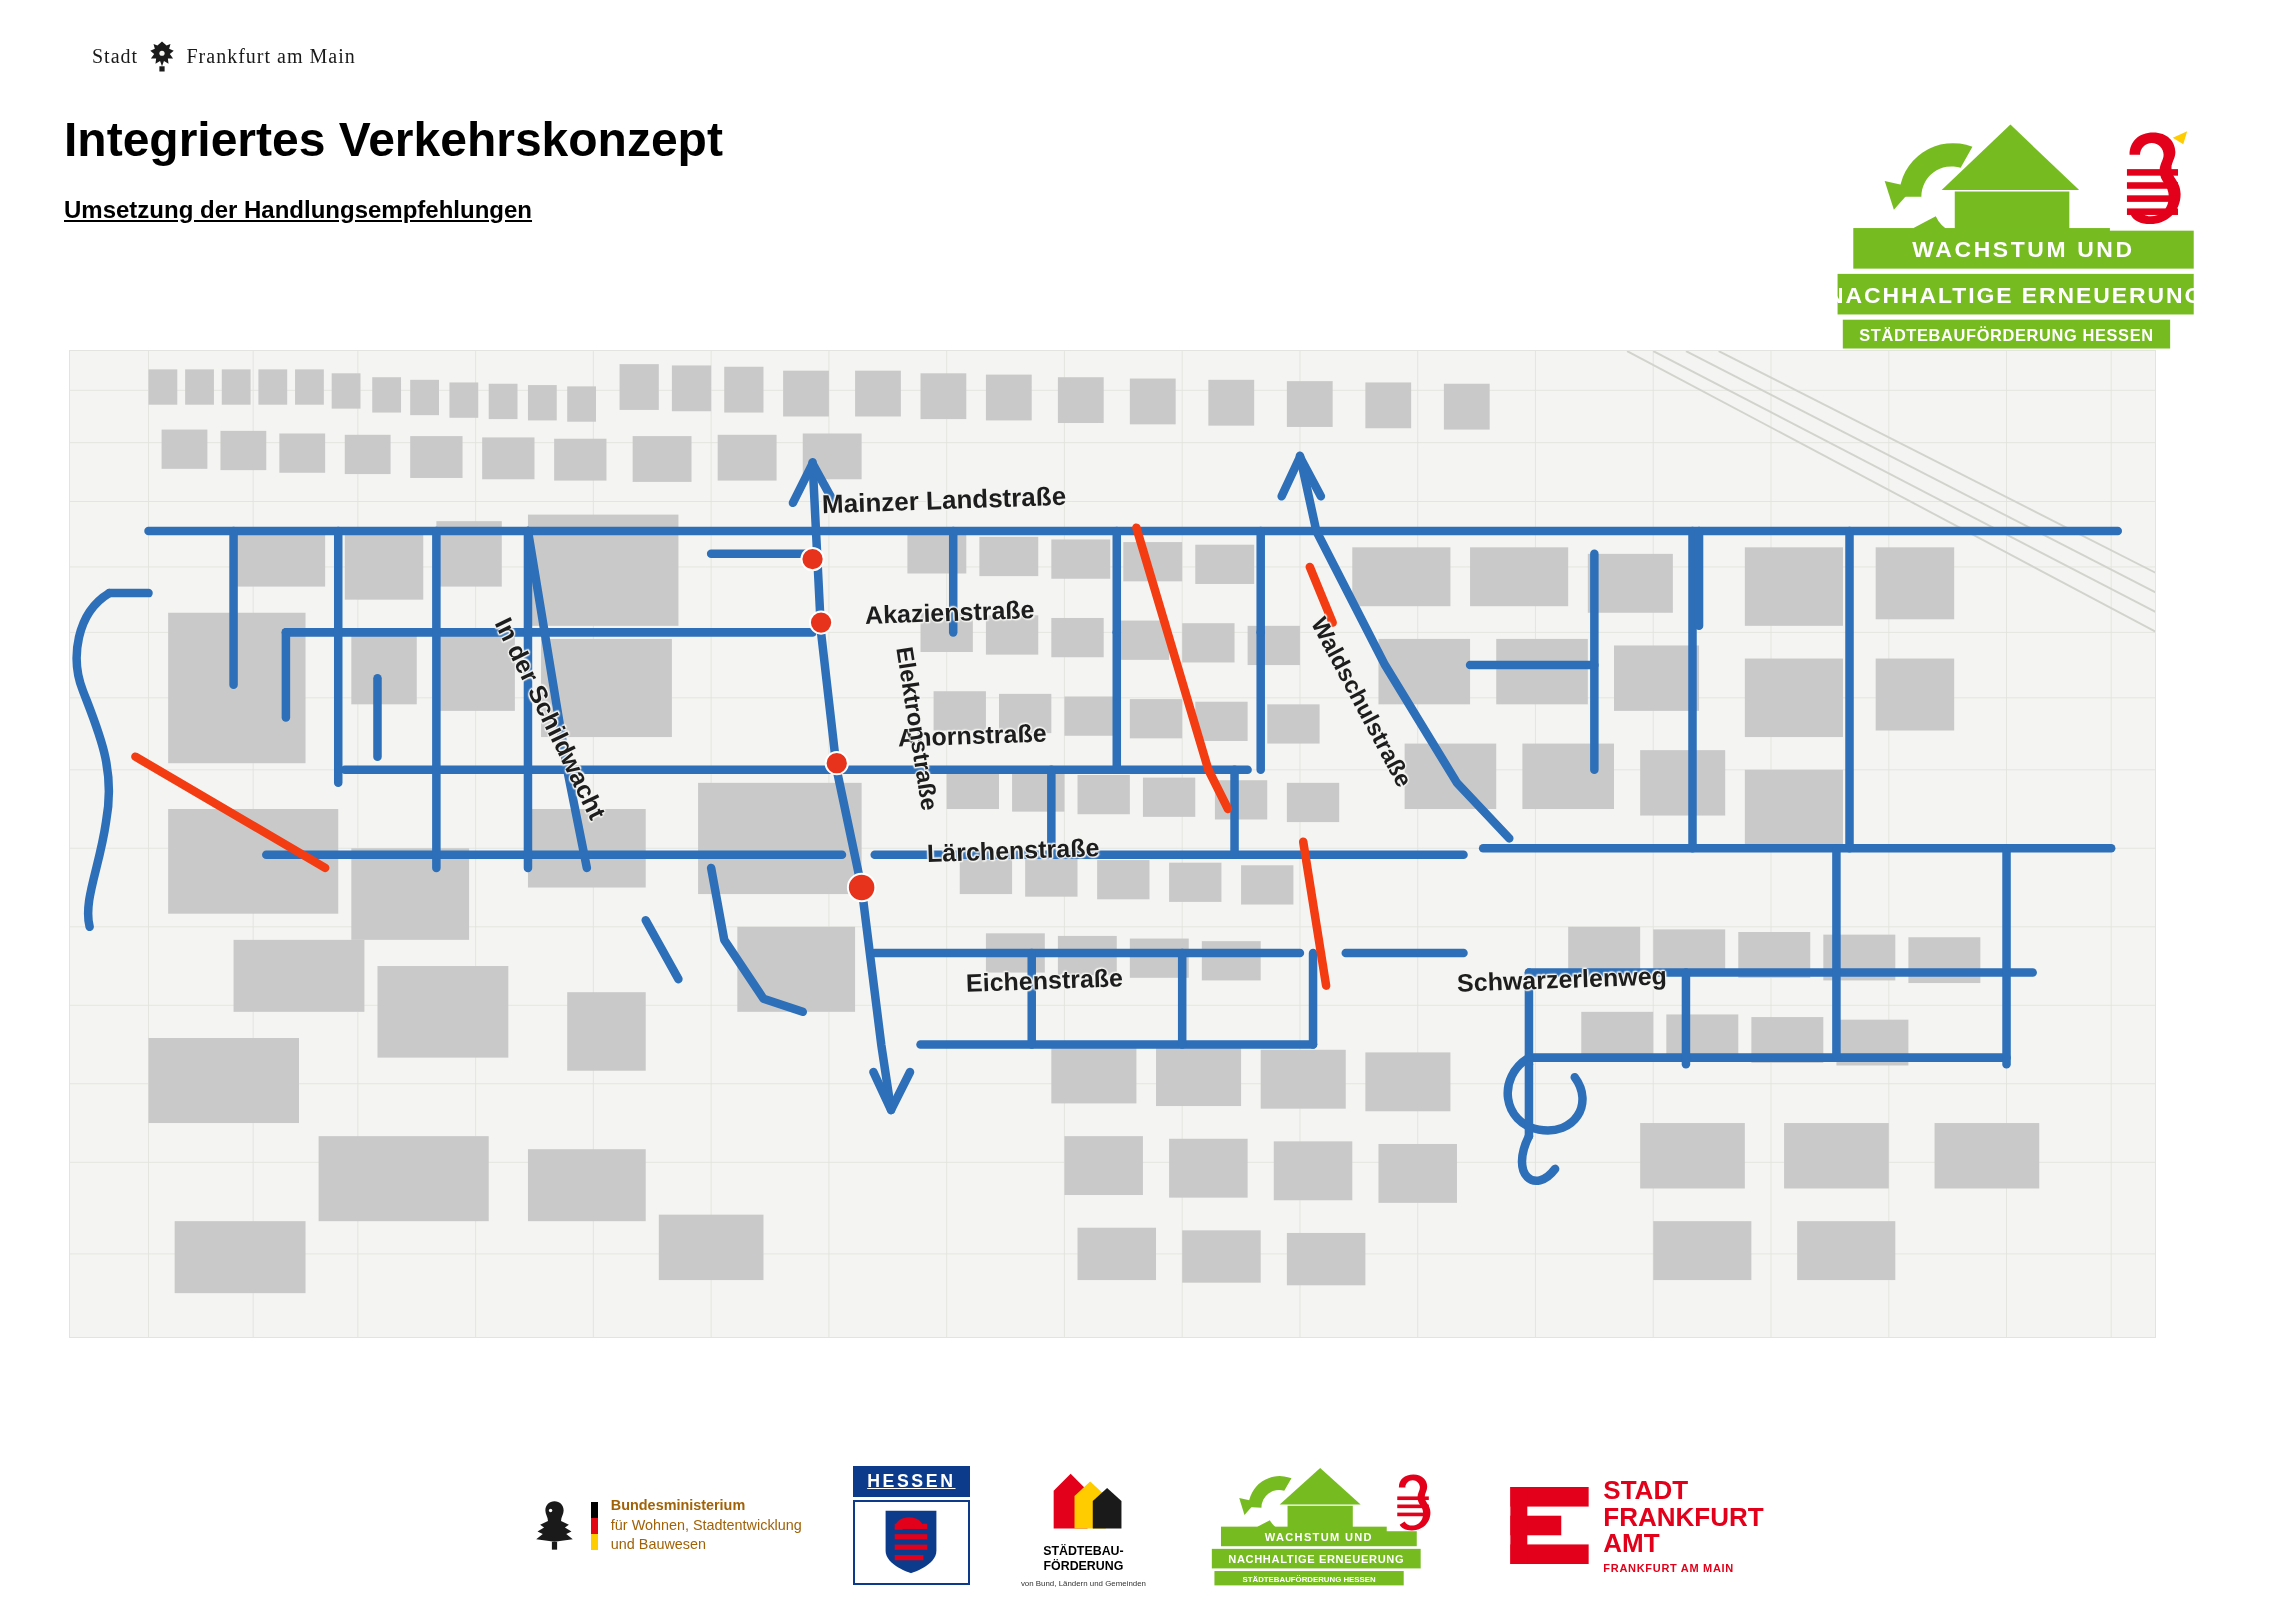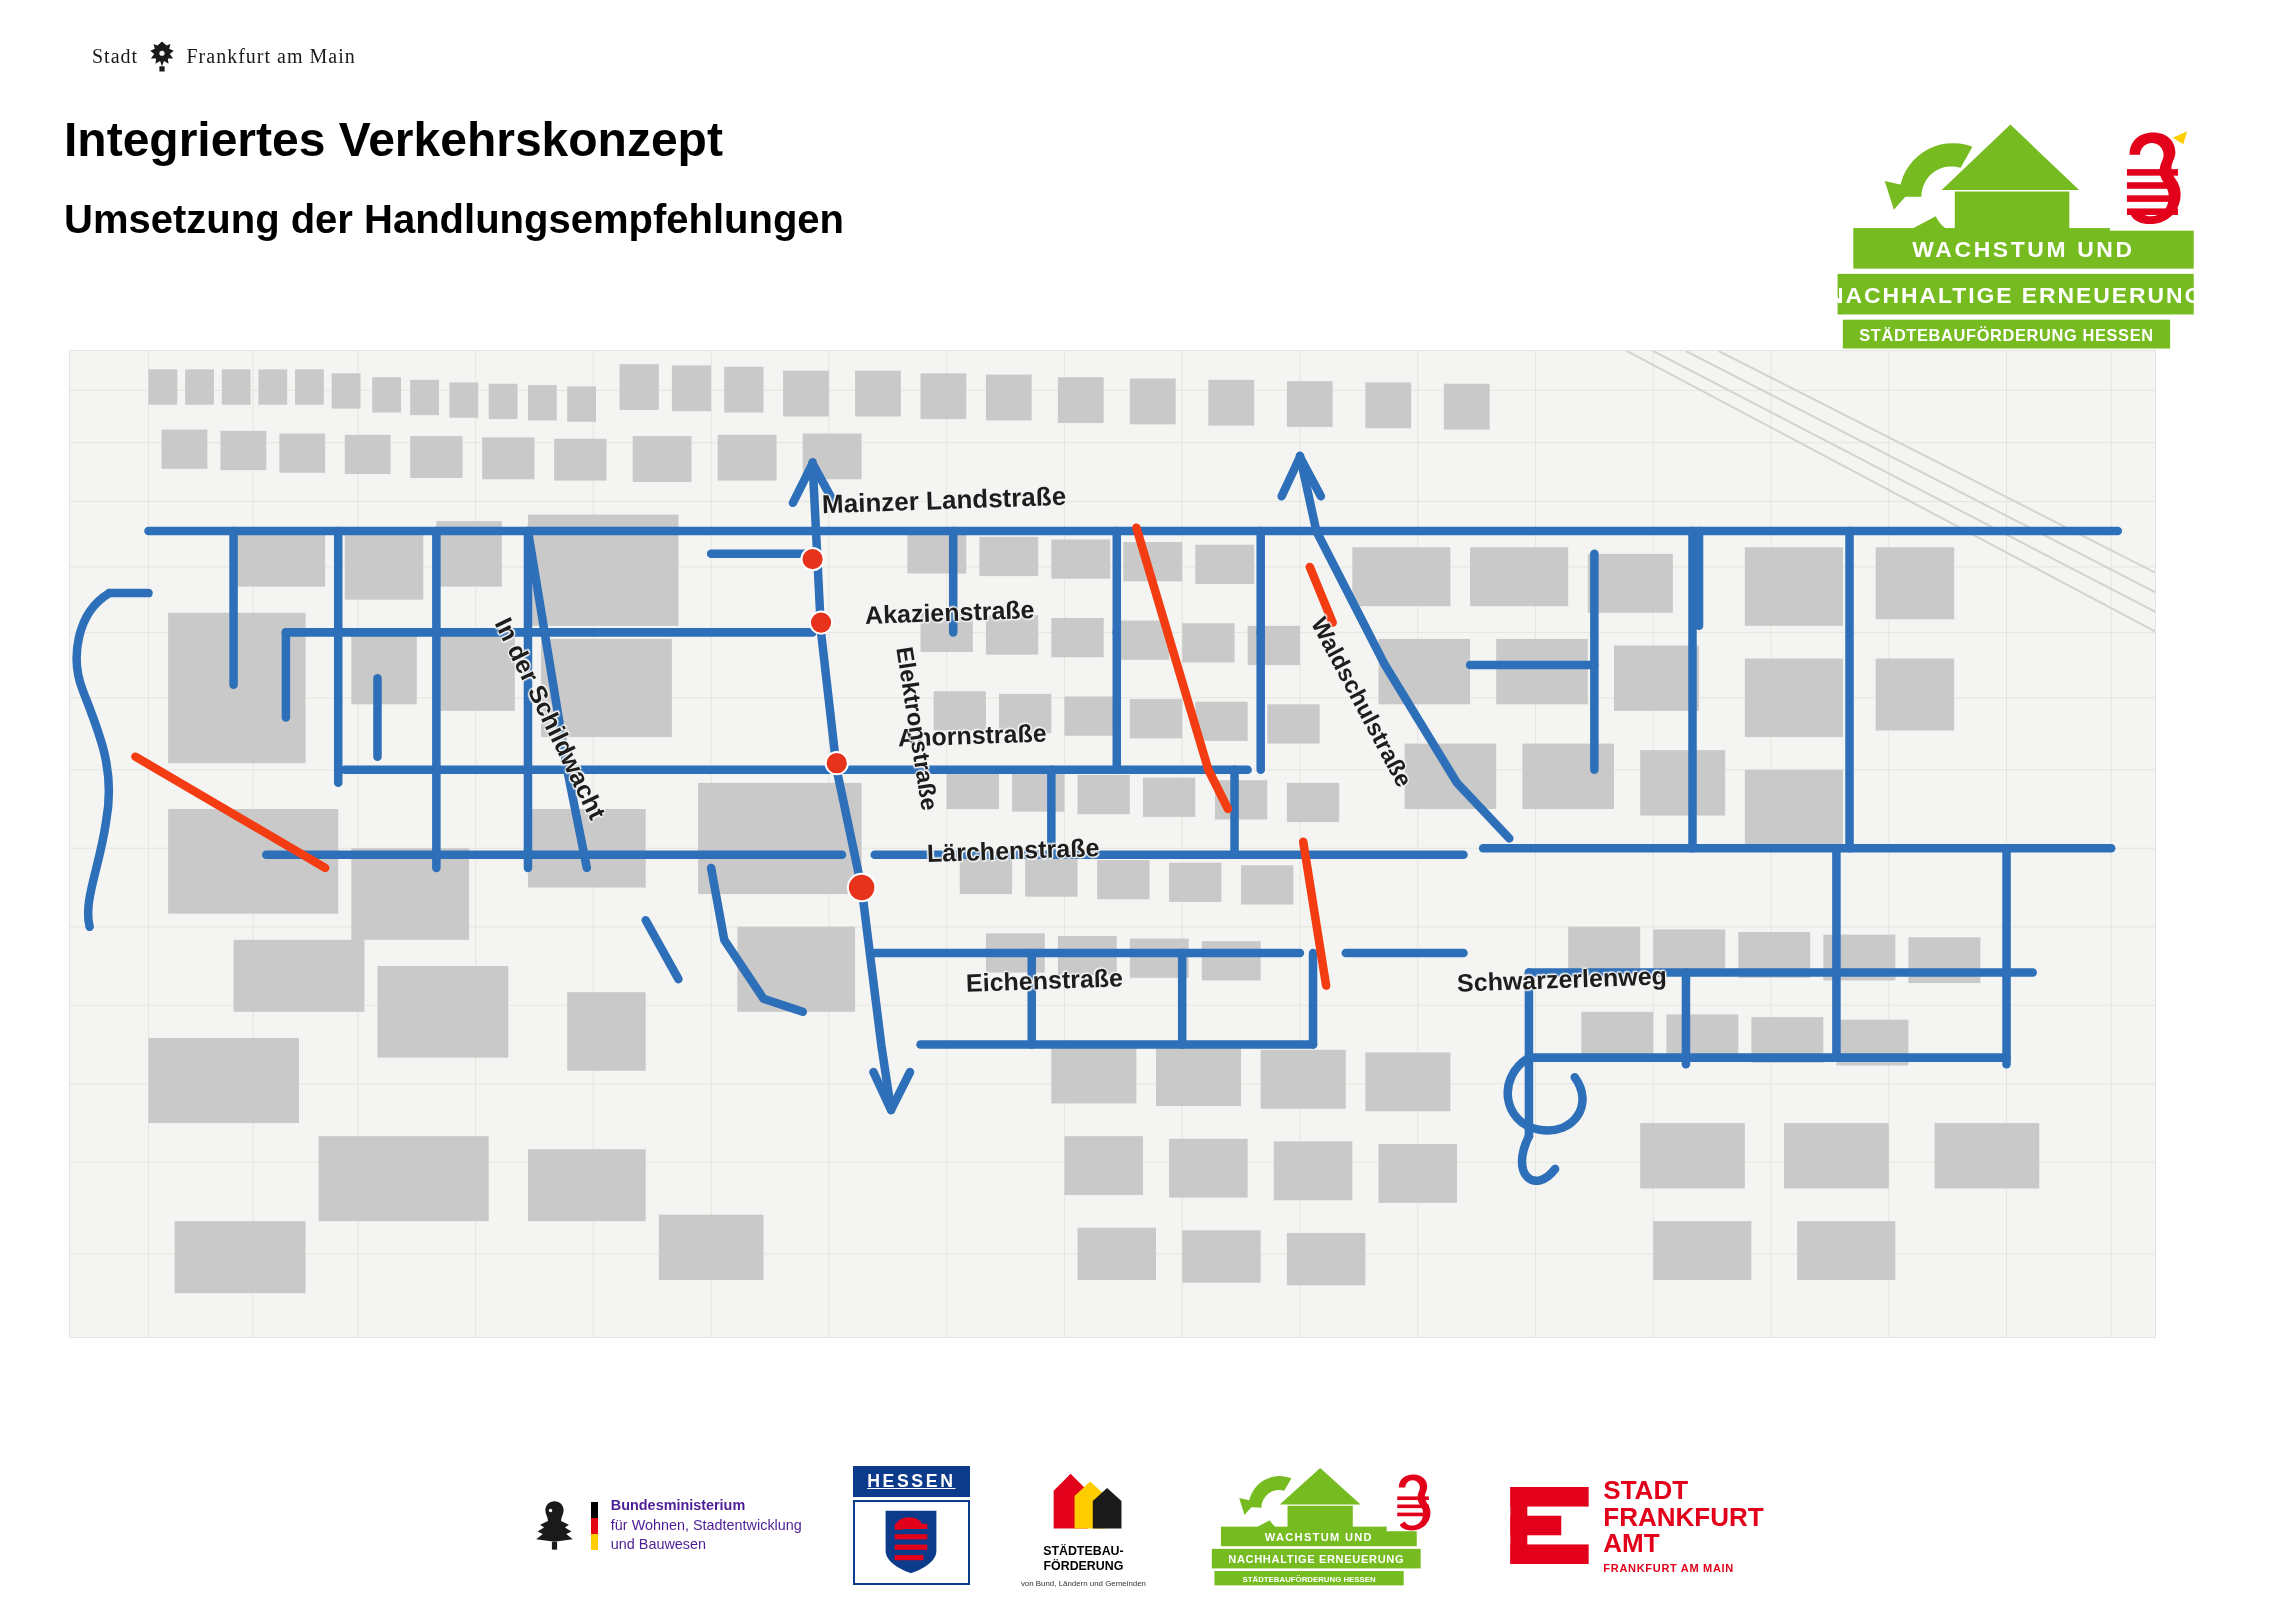--- a/index.html
+++ b/index.html
@@ -53,24 +53,25 @@
     margin: 0 0 6.5px 0;
     line-height: 1.15;
   }
   .title-main {
     font-size: 48px;
     font-weight: bold;
     margin: 0 0 30px 0;
     line-height: 1.1;
   }
   .title-second {
-    font-size: 40px;
+    font-size: 24px;
     font-weight: bold;
     margin: 0;
     line-height: 1.1;
+    text-decoration: underline;
   }
 
   
   .badge {
     position: absolute;
     right: 62px;
     top: 118px;
     width: 419px;
     height: 262px;
   }
@@ -114,21 +115,21 @@
     gap: 51px;
   }
   .logo-box { position: relative; height: 137px; display: flex; align-items: center; }
 
   .bmwsb { display: flex; align-items: center; gap: 13px; }
   .bmwsb .flagbar { width: 6.5px; height: 48px; display: flex; flex-direction: column; }
   .bmwsb .flagbar i { display: block; flex: 1; }
   .bmwsb .flagbar i.k { background: #000; }
   .bmwsb .flagbar i.r { background: #e30613; }
   .bmwsb .flagbar i.g { background: #ffcc00; }
-  .bmwsb .txt { font-size: 14.4px; line-height: 1.35; color: #4c1d95; white-space: nowrap; }
+  .bmwsb .txt { font-size: 14.4px; line-height: 1.35; color: #a16207; white-space: nowrap; }
   .bmwsb .txt b { font-weight: bold; }
 
   .hessen-box { text-align: center; }
   .hessen-box .hh {
     background: #0d3b8c; color: #fff; font-weight: bold;
     font-size: 17.7px; letter-spacing: 2.6px; padding: 4.6px 14.4px; text-decoration: underline;
   }
   .hessen-box .shield-wrap {
     margin-top: 3.9px; border: 2px solid #0d3b8c; padding: 5.2px 17px; background:#fff;
   }

